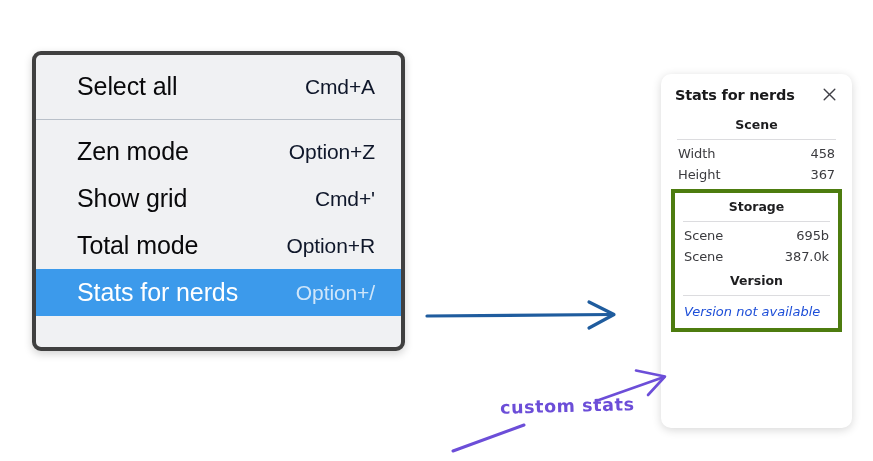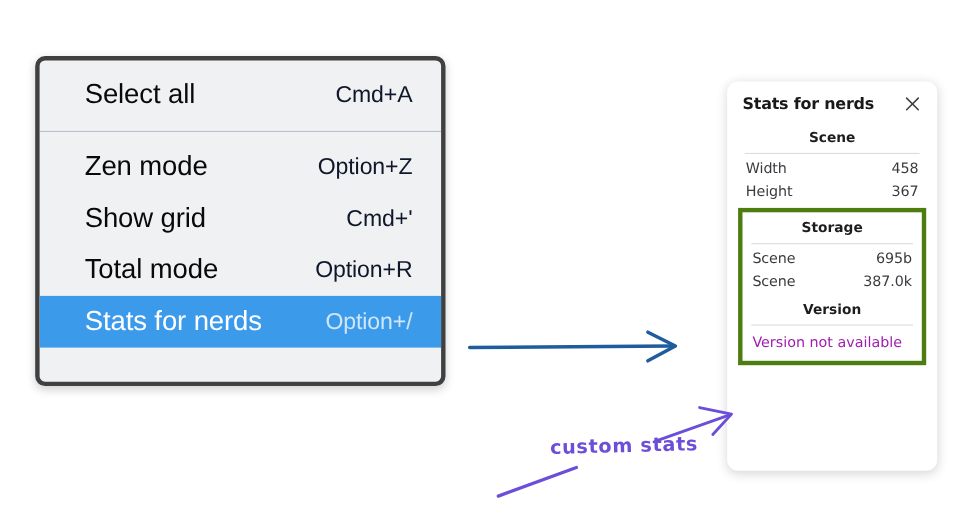--- a/index.html
+++ b/index.html
@@ -117,22 +117,23 @@
     align-items: baseline;
     justify-content: space-between;
     font-size: 13px;
     color: #3b3b3f;
     padding: 3px 3px 3px 3px;
   }
   .stat-row .k { letter-spacing: -0.1px; }
   .stat-row .v { letter-spacing: -0.1px; }
   .full-row {
     font-size: 13px;
-    color: #a21caf;
+    color: #1d4ed8;
     padding: 5px 3px 3px 3px;
+    font-style: italic;
   }
 
   
   #storage-version-box {
     border: 4px solid #4d7c0f;
     margin: 4px -4px 12px -4px;
     padding: 0 6px 6px 6px;
     box-sizing: border-box;
   }
 

